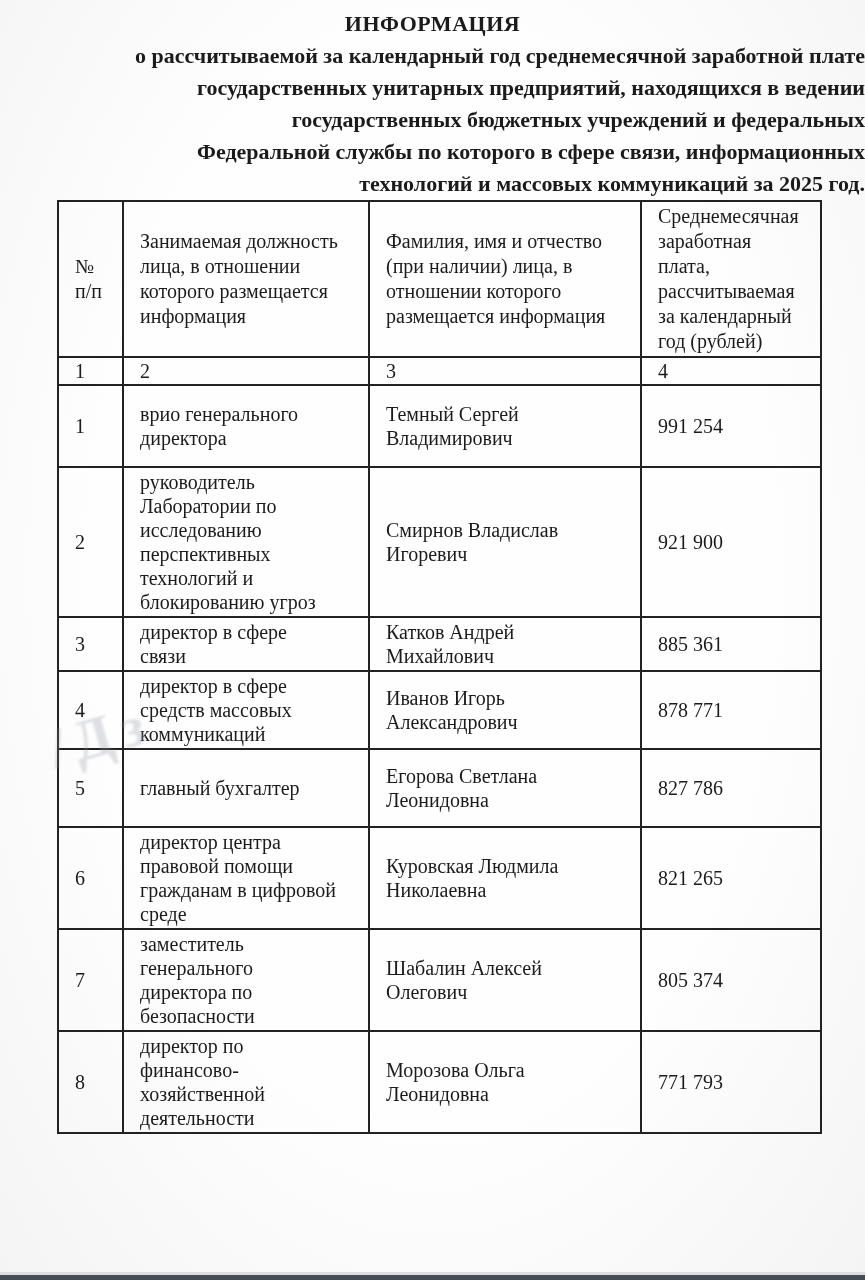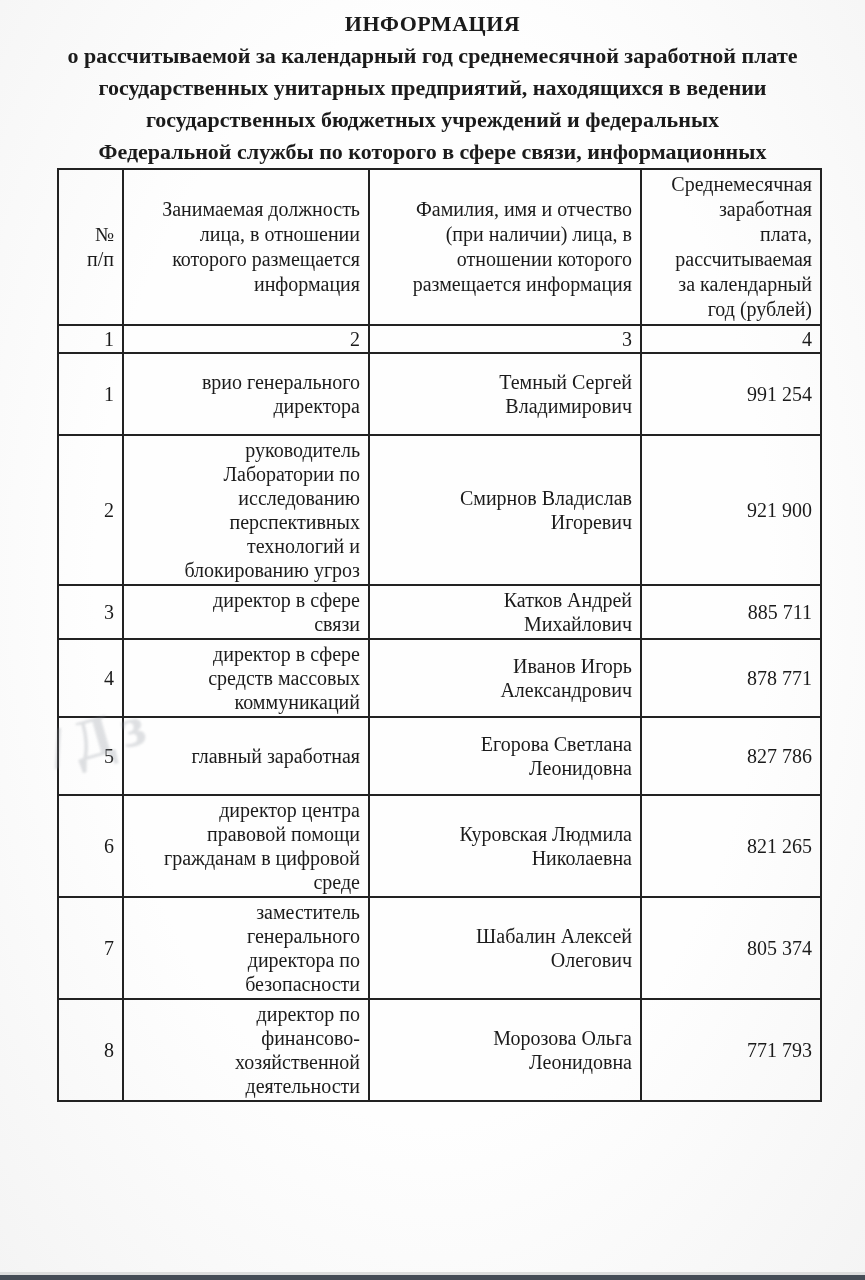--- a/index.html
+++ b/index.html
@@ -14,21 +14,21 @@
   }
   .doc-title{
     padding-top:8px;
     text-align:center;
     font-weight:bold;
     font-size:22px;
     line-height:32px;
     letter-spacing:.5px;
   }
   .doc-intro{
-    text-align:center;
+    text-align:right;
     font-weight:bold;
     font-size:22px;
     line-height:32px;
   }
   .org-name{
     margin-top:13px;
     text-align:center;
     font-weight:bold;
     font-size:22px;
     line-height:32px;
@@ -44,23 +44,23 @@
     table-layout:fixed;
     width:763px;
     font-size:20px;
   }
   table.salary-table col.c1{width:65px;}
   table.salary-table col.c2{width:246px;}
   table.salary-table col.c3{width:272px;}
   table.salary-table col.c4{width:180px;}
   table.salary-table th, table.salary-table td{
     border:2px solid #222222;
-    text-align:right;
+    text-align:left;
     vertical-align:middle;
-    padding:2px 8px;
+    padding:2px 16px;
     white-space:pre-line;
     font-weight:normal;
     overflow:hidden;
   }
   tr.hdr{height:149px;}
   tr.hdr th{line-height:25px;}
   tr.nums{height:26px;}
   tr.nums td{line-height:22px;}
   tbody.rows tr td{line-height:24px;}
   tbody.rows tr:nth-child(1){height:82px;}
@@ -97,20 +97,21 @@
 
 <div class="page">
 
   <div class="doc-title">ИНФОРМАЦИЯ</div>
 
   <div class="doc-intro">
       <div>о рассчитываемой за календарный год среднемесячной заработной плате</div>
       <div>государственных унитарных предприятий, находящихся в ведении</div>
       <div>государственных бюджетных учреждений и федеральных</div>
       <div>Федеральной службы по которого в сфере связи, информационных</div>
+      <div>технологий и массовых коммуникаций за 2025 год.</div>
     </div>
 
 
   <table class="salary-table">
     <colgroup>
       <col class="c1">
         <col class="c2">
         <col class="c3">
         <col class="c4">
     </colgroup>
@@ -160,34 +161,34 @@
           <td>Смирнов Владислав
 Игоревич</td>
           <td>921 900</td>
         </tr>
         <tr>
           <td>3</td>
           <td>директор в сфере
 связи</td>
           <td>Катков Андрей
 Михайлович</td>
-          <td>885 711</td>
+          <td>885 361</td>
         </tr>
         <tr>
           <td>4</td>
           <td>директор в сфере
 средств массовых
 коммуникаций</td>
           <td>Иванов Игорь
 Александрович</td>
           <td>878 771</td>
         </tr>
         <tr>
           <td>5</td>
-          <td>главный заработная</td>
+          <td>главный бухгалтер</td>
           <td>Егорова Светлана
 Леонидовна</td>
           <td>827 786</td>
         </tr>
         <tr>
           <td>6</td>
           <td>директор центра
 правовой помощи
 гражданам в цифровой
 среде</td>

